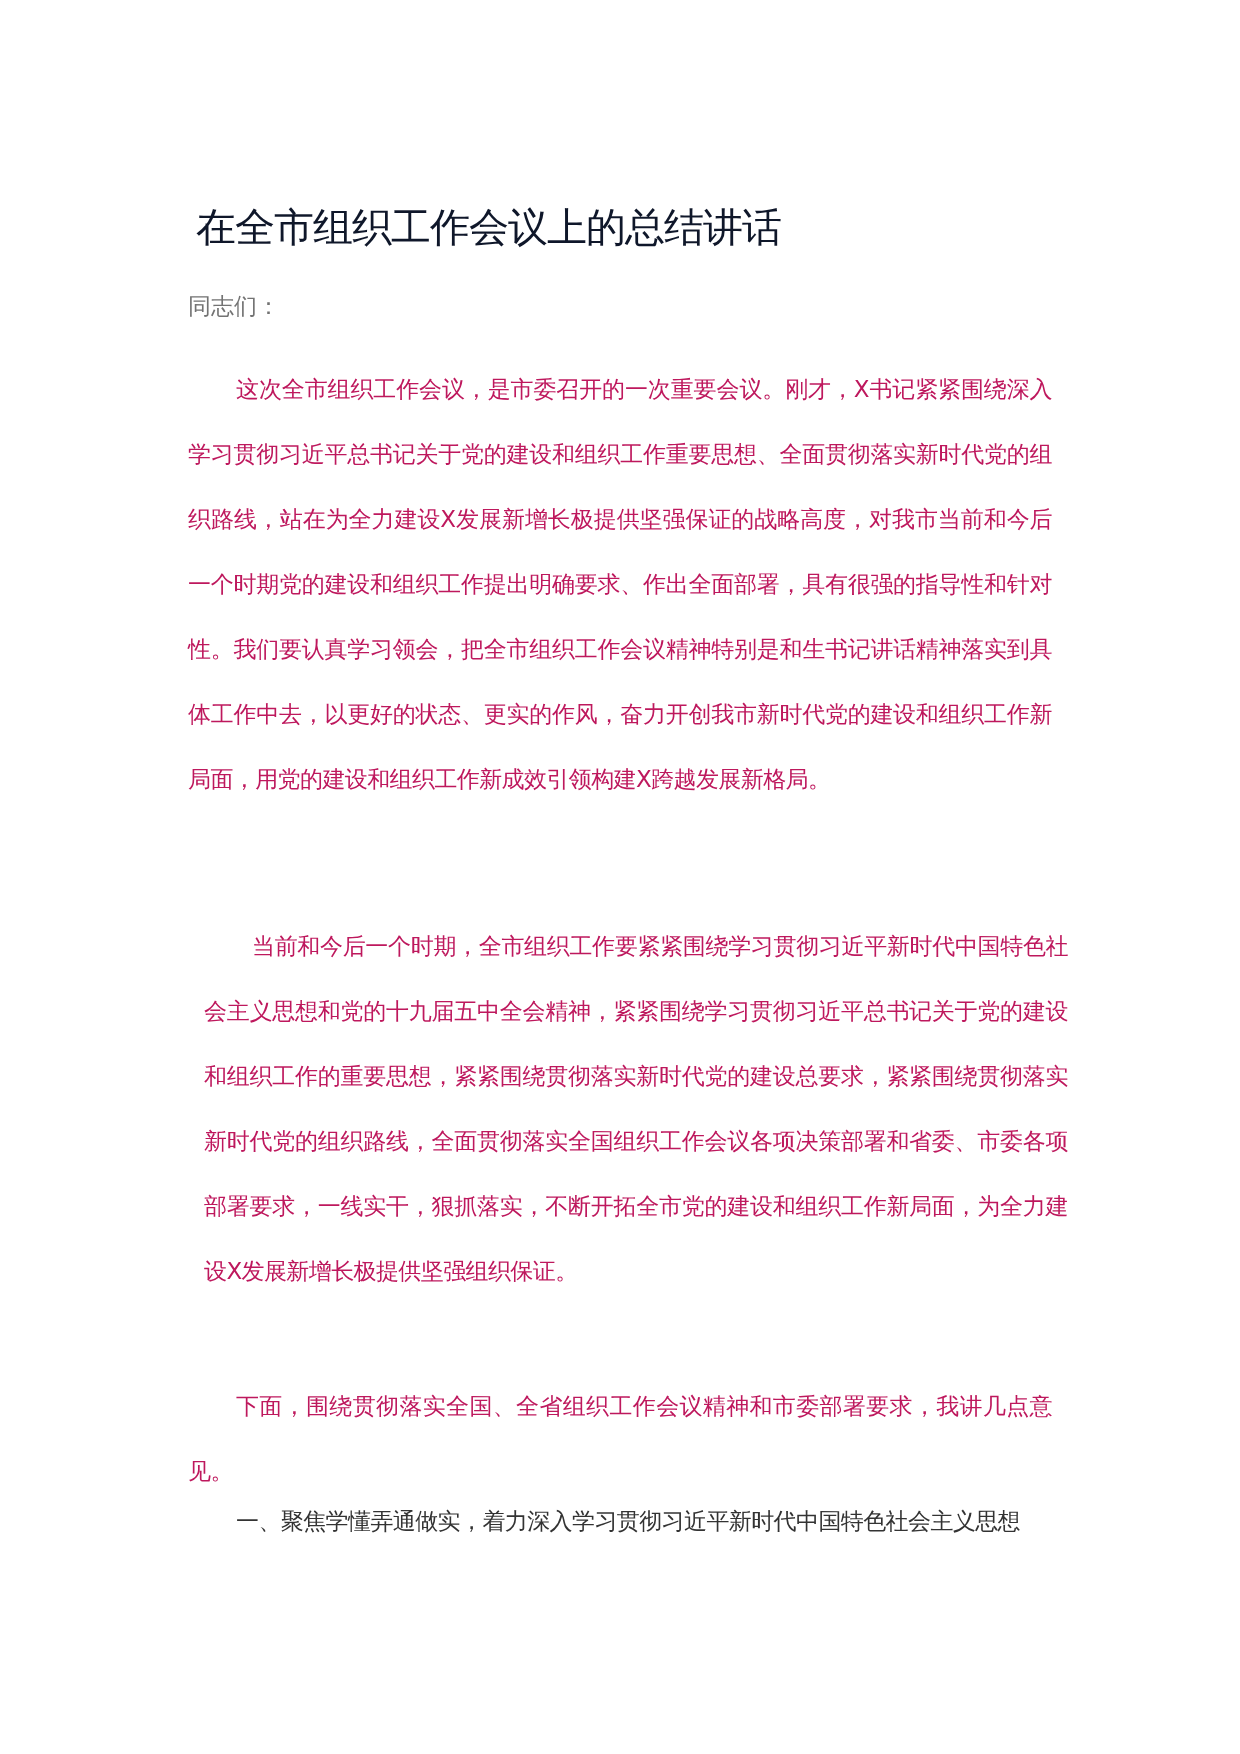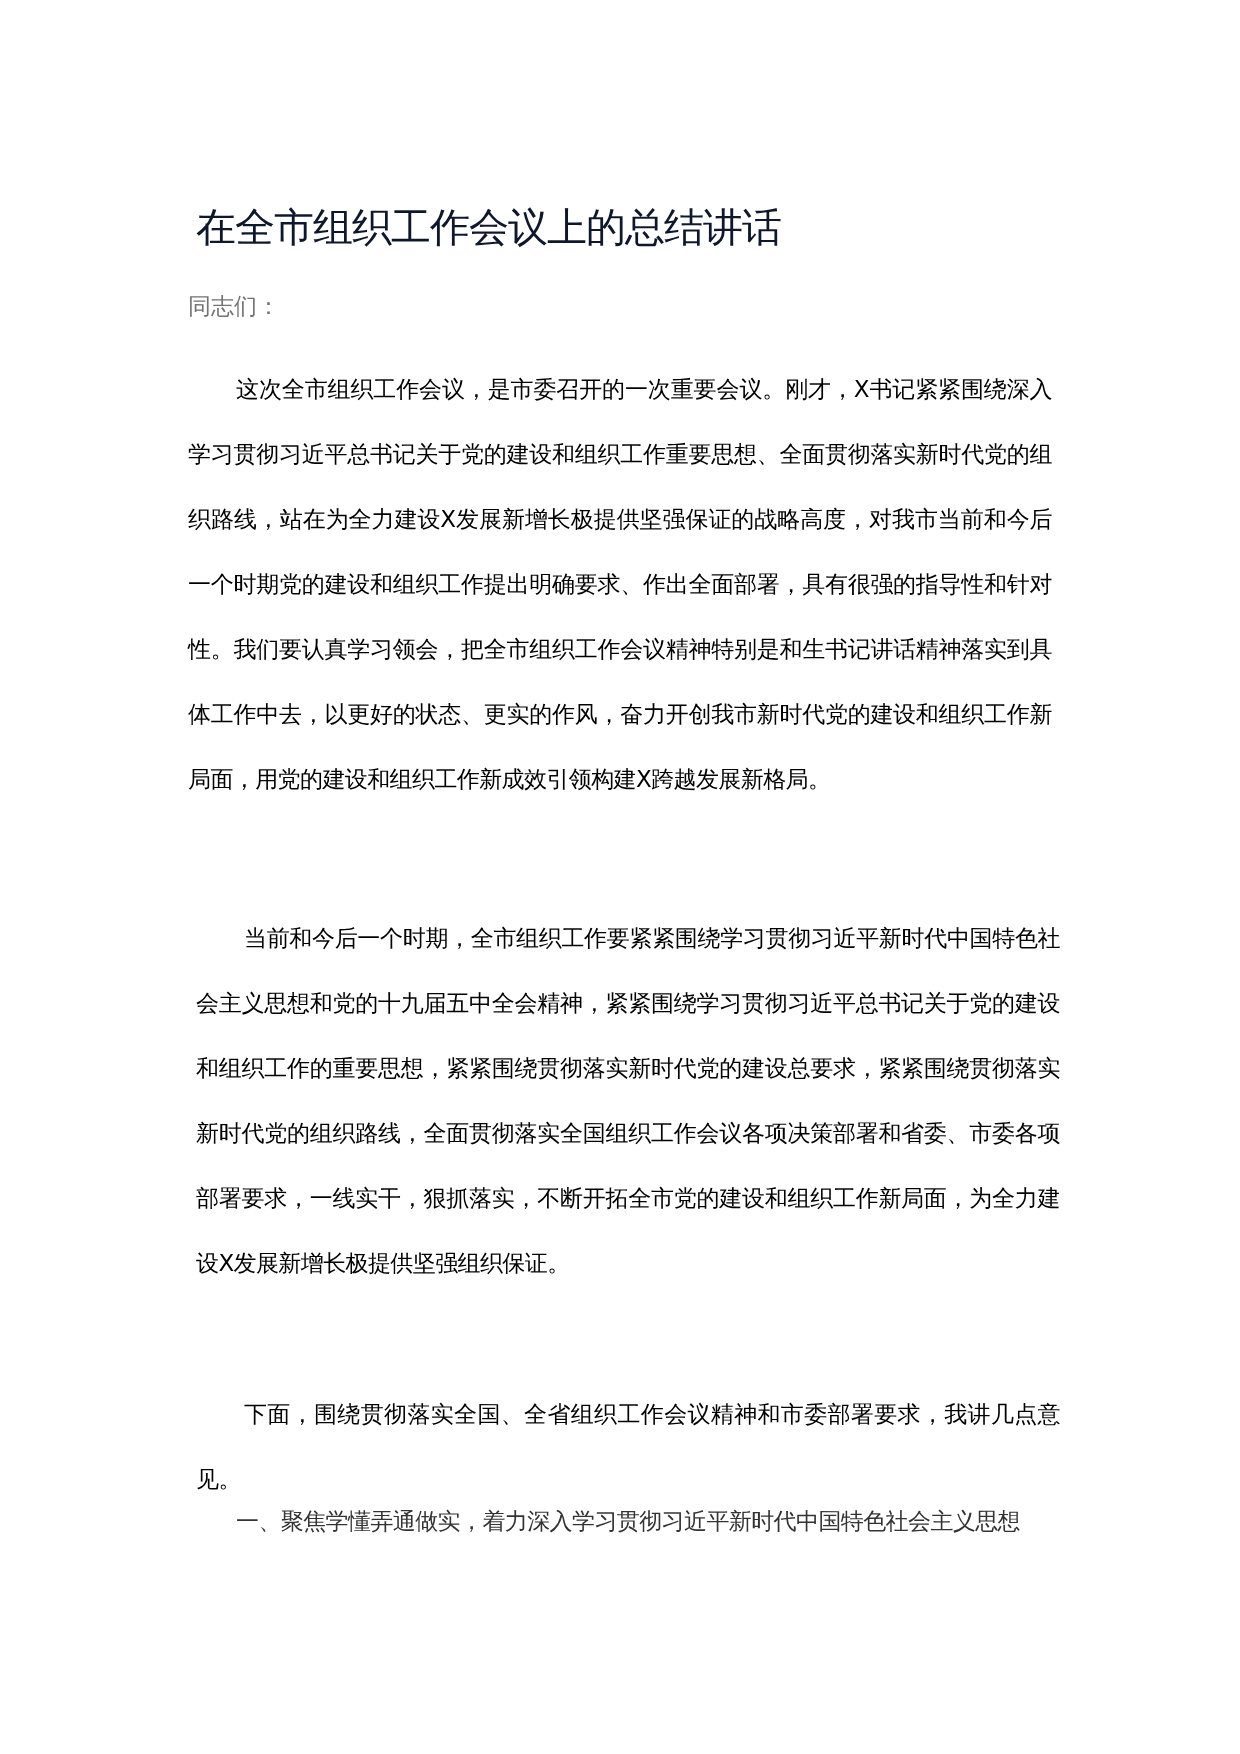--- a/index.html
+++ b/index.html
@@ -3,30 +3,30 @@
   <meta charset="utf-8">
   <style>
     html, body { margin: 0; padding: 0; background: #ffffff; }
     body { width: 1240px; height: 1754px; position: relative; overflow: hidden;
            font-family: "DejaVu Sans", "Liberation Sans", sans-serif; color: #444444; }
     .page { position: absolute; left: 188px; top: 0; width: 864px; }
     .title { position: absolute; top: 202px; left: 8px; font-size: 40px; line-height: 50px;
              color: #0f172a; white-space: nowrap; letter-spacing: -1px; }
     .greet { position: absolute; top: 290px; left: 0; font-size: 23px; line-height: 32px; color: #737373; }
     .para { position: absolute; left: 0; width: 864px; font-size: 23px; line-height: 65px;
-            text-indent: 48px; text-align: justify; color: #000000; letter-spacing: -0.6px; }
+            text-indent: 48px; text-align: justify; color: #be185d; letter-spacing: -0.6px; }
     .p1 { top: 357px; }
     .p2 { top: 898px; }
     .p3 { top: 1374px; }
     .heading { position: absolute; left: 0; top: 1505px; width: 864px; font-size: 23px; line-height: 32px;
                font-weight: normal; text-indent: 48px; color: #333; letter-spacing: -0.6px; text-align: justify; }
   </style>
 </head>
 <body>
 
 <div class="page">
   <div class="title">在全市组织工作会议上的总结讲话</div>
   <div class="greet">同志们：</div>
   <p class="para p1" style="margin:0">这次全市组织工作会议，是市委召开的一次重要会议。刚才，X书记紧紧围绕深入学习贯彻习近平总书记关于党的建设和组织工作重要思想、全面贯彻落实新时代党的组织路线，站在为全力建设X发展新增长极提供坚强保证的战略高度，对我市当前和今后一个时期党的建设和组织工作提出明确要求、作出全面部署，具有很强的指导性和针对性。我们要认真学习领会，把全市组织工作会议精神特别是和生书记讲话精神落实到具体工作中去，以更好的状态、更实的作风，奋力开创我市新时代党的建设和组织工作新局面，用党的建设和组织工作新成效引领构建X跨越发展新格局。</p>
-  <p class="para p2" style="margin:8px">当前和今后一个时期，全市组织工作要紧紧围绕学习贯彻习近平新时代中国特色社会主义思想和党的十九届五中全会精神，紧紧围绕学习贯彻习近平总书记关于党的建设和组织工作的重要思想，紧紧围绕贯彻落实新时代党的建设总要求，紧紧围绕贯彻落实新时代党的组织路线，全面贯彻落实全国组织工作会议各项决策部署和省委、市委各项部署要求，一线实干，狠抓落实，不断开拓全市党的建设和组织工作新局面，为全力建设X发展新增长极提供坚强组织保证。</p>
-  <p class="para p3" style="margin:8px">下面，围绕贯彻落实全国、全省组织工作会议精神和市委部署要求，我讲几点意见。</p>
+  <p class="para p2" style="margin:16px">当前和今后一个时期，全市组织工作要紧紧围绕学习贯彻习近平新时代中国特色社会主义思想和党的十九届五中全会精神，紧紧围绕学习贯彻习近平总书记关于党的建设和组织工作的重要思想，紧紧围绕贯彻落实新时代党的建设总要求，紧紧围绕贯彻落实新时代党的组织路线，全面贯彻落实全国组织工作会议各项决策部署和省委、市委各项部署要求，一线实干，狠抓落实，不断开拓全市党的建设和组织工作新局面，为全力建设X发展新增长极提供坚强组织保证。</p>
+  <p class="para p3" style="margin:0">下面，围绕贯彻落实全国、全省组织工作会议精神和市委部署要求，我讲几点意见。</p>
   <div class="heading">一、聚焦学懂弄通做实，着力深入学习贯彻习近平新时代中国特色社会主义思想</div>
 </div>
 
 </body></html>

